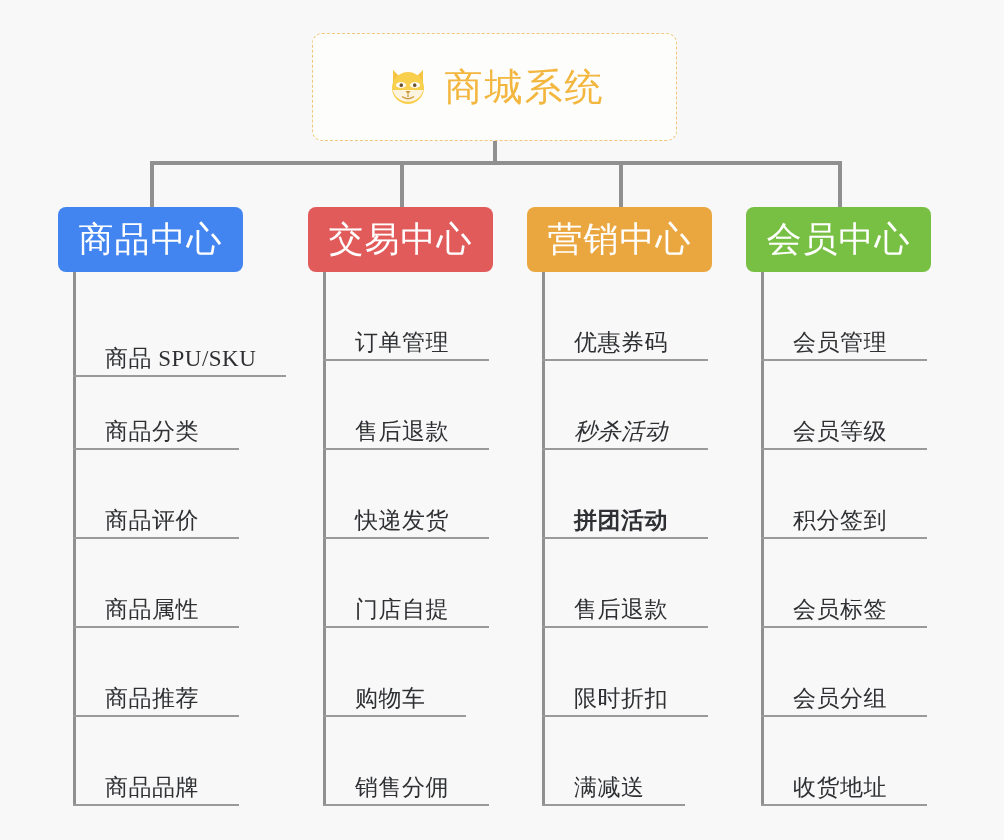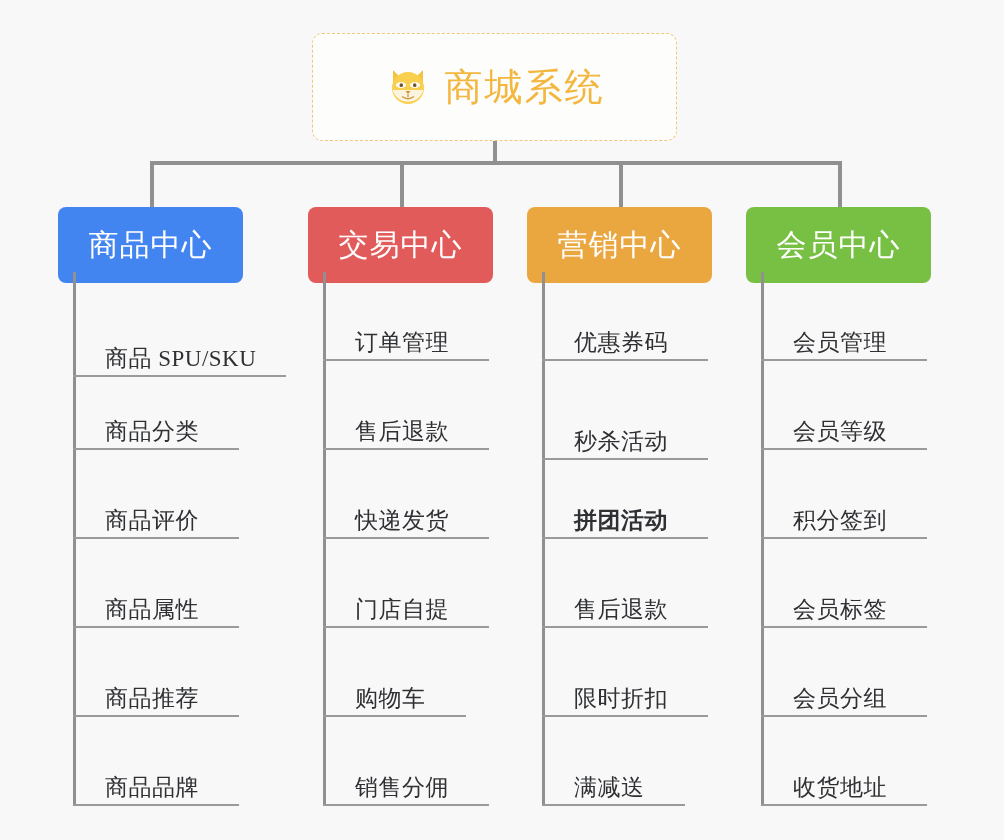--- a/index.html
+++ b/index.html
@@ -53,27 +53,27 @@
   .line {
     position: absolute;
     background: #909090;
   }
   .v-line { width: 4px; }
   .h-line { height: 4px; }
 
   
   .cat-header {
     position: absolute;
-    height: 76px;
+    height: 65px;
     border-radius: 8px;
     display: flex;
     align-items: center;
     justify-content: center;
     color: #ffffff;
-    font-size: 30px;
+    font-size: 35px;
     letter-spacing: 1px;
     white-space: nowrap;
   }
 
   
   .leaf-col {
     position: absolute;
     top: 272px;
   }
   .trunk {
@@ -190,21 +190,21 @@
     <div class="leaf-item" style="top:445px; width:166px;text-align:center;">
         <span class="leaf-label">销售分佣</span>
       </div>
   </div>
 
   <div class="leaf-col" style="left:542px;">
     <div class="trunk" style="height:534px;"></div>
     <div class="leaf-item" style="top:0px;   width:166px;">
         <span class="leaf-label">优惠券码</span>
       </div>
-    <div class="leaf-item" style="top:99px;  width:166px;">
+    <div class="leaf-item" style="top:89px;  width:166px;font-style:italic;">
         <span class="leaf-label">秒杀活动</span>
       </div>
     <div class="leaf-item" style="top:178px; width:166px;font-weight:bold;">
         <span class="leaf-label">拼团活动</span>
       </div>
     <div class="leaf-item" style="top:267px; width:166px;">
         <span class="leaf-label">售后退款</span>
       </div>
     <div class="leaf-item" style="top:356px; width:166px;">
         <span class="leaf-label">限时折扣</span>

